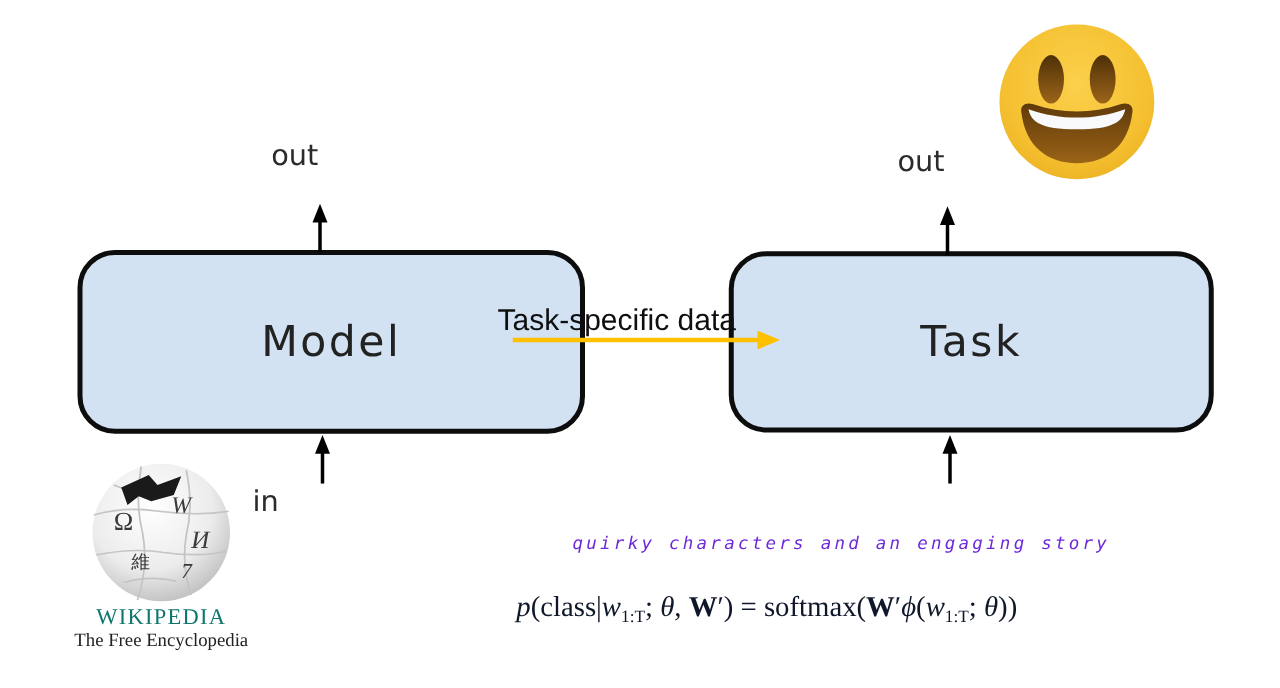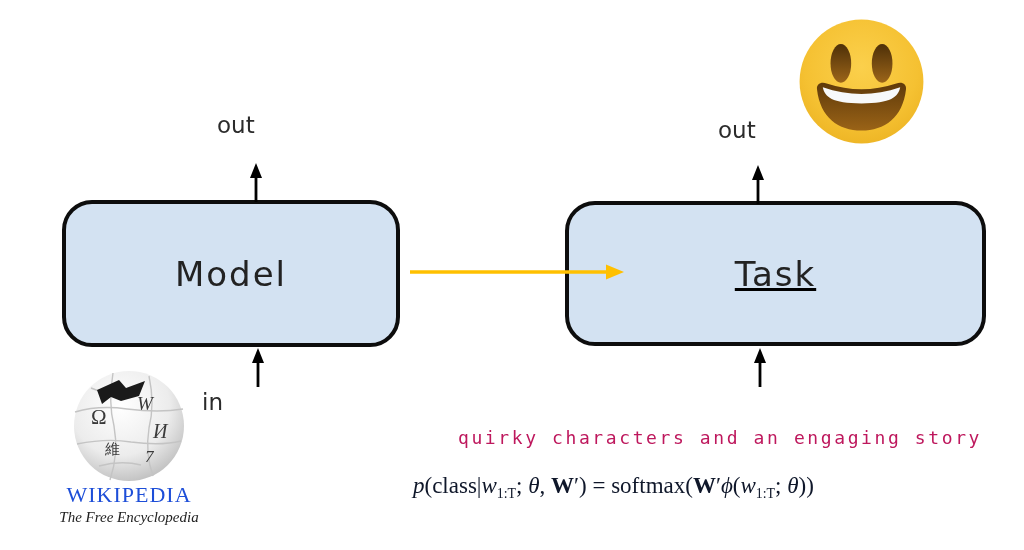--- a/index.html
+++ b/index.html
@@ -5,48 +5,48 @@
   html,body{margin:0;padding:0;background:#ffffff;}
   .canvas{
     position:relative;width:1024px;height:550px;background:#ffffff;overflow:hidden;
     font-family:"Liberation Sans",sans-serif;
   }
   
   .flowbox{
     position:absolute;background:#d3e2f2;border:4px solid #0d0d0d;border-radius:30px;
     display:flex;align-items:center;justify-content:center;box-sizing:border-box;
   }
-  .box-model{left:62px;top:200px;width:338px;height:147px;}
-  .box-task{left:565px;top:201px;width:421px;height:145px;text-decoration:underline;}
+  .box-model{left:62px;top:200px;width:406px;height:147px;}
+  .box-task{left:583px;top:201px;width:388px;height:145px;}
   .hand{
     font-family:cursive,"DejaVu Sans",sans-serif;
     color:#222;font-size:34px;letter-spacing:2px;font-weight:400;
   }
   .io-label{
     position:absolute;font-family:cursive,"DejaVu Sans",sans-serif;
     color:#2b2b2b;font-size:23px;width:80px;
   }
   .arrow-svg{position:absolute;display:block;}
   .transfer-label{
     position:absolute;left:398px;top:243px;z-index:6;
     font-family:"Liberation Sans",sans-serif;font-size:24px;color:#0f0f0f;white-space:nowrap;
   }
   .transfer-arrow{z-index:5;}
   .wiki{position:absolute;left:44px;top:368px;width:170px;text-align:center;}
   .wiki-wordmark{
-    font-family:"Liberation Serif",serif;font-size:22px;color:#1d4ed8;
+    font-family:"Liberation Serif",serif;font-size:18px;color:#0f766e;
     letter-spacing:1px;margin-top:-4px;
   }
   .wiki-tagline{
-    font-family:"Liberation Serif",serif;font-size:15px;color:#222;margin-top:1px;font-style:italic;
+    font-family:"Liberation Serif",serif;font-size:15px;color:#222;margin-top:1px;
   }
   .caption-mono{
     position:absolute;left:458px;top:427px;white-space:nowrap;
     font-family:"DejaVu Sans Mono","Liberation Mono",monospace;
-    font-size:18px;letter-spacing:2.6px;color:#be185d;
+    font-size:14px;letter-spacing:2.6px;color:#6d28d9;font-style:italic;
   }
   .formula{
     position:absolute;left:413px;top:473px;white-space:nowrap;
     font-family:Liberation Serif, serif;font-size:23px;color:#0f172a;
   }
   .formula .it{font-style:italic;}
   .formula .bf{font-weight:bold;}
   .formula sub{font-size:0.6em;vertical-align:-0.35em;letter-spacing:0;}
 </style>
 </head>
@@ -80,20 +80,21 @@
   </svg>
   <svg class="arrow-svg" style="left:750px;top:347px;" width="20" height="40" viewBox="0 0 20 40">
     <line x1="10" y1="12" x2="10" y2="40" stroke="#000" stroke-width="2.8"></line>
     <polygon points="10,1 4,16 16,16" fill="#000"></polygon>
   </svg>
 
   <svg class="arrow-svg transfer-arrow" style="left:410px;top:261px;" width="215" height="22" viewBox="0 0 215 22">
     <line x1="0" y1="11" x2="198" y2="11" stroke="#ffc000" stroke-width="3.5"></line>
     <polygon points="214,11 196,3.5 196,18.5" fill="#ffc000"></polygon>
   </svg>
+  <div class="transfer-label">Task-specific data</div>
 
   <svg class="arrow-svg" style="left:797px;top:17px;" width="129" height="129" viewBox="0 0 100 100">
     <defs>
       <radialGradient id="faceg" cx="50%" cy="38%" r="65%">
         <stop offset="0%" stop-color="#fbd04c"></stop>
         <stop offset="70%" stop-color="#f5c132"></stop>
         <stop offset="100%" stop-color="#edb424"></stop>
       </radialGradient>
       <linearGradient id="eyeg" x1="0" y1="0" x2="0" y2="1">
         <stop offset="0%" stop-color="#4e3008"></stop>

